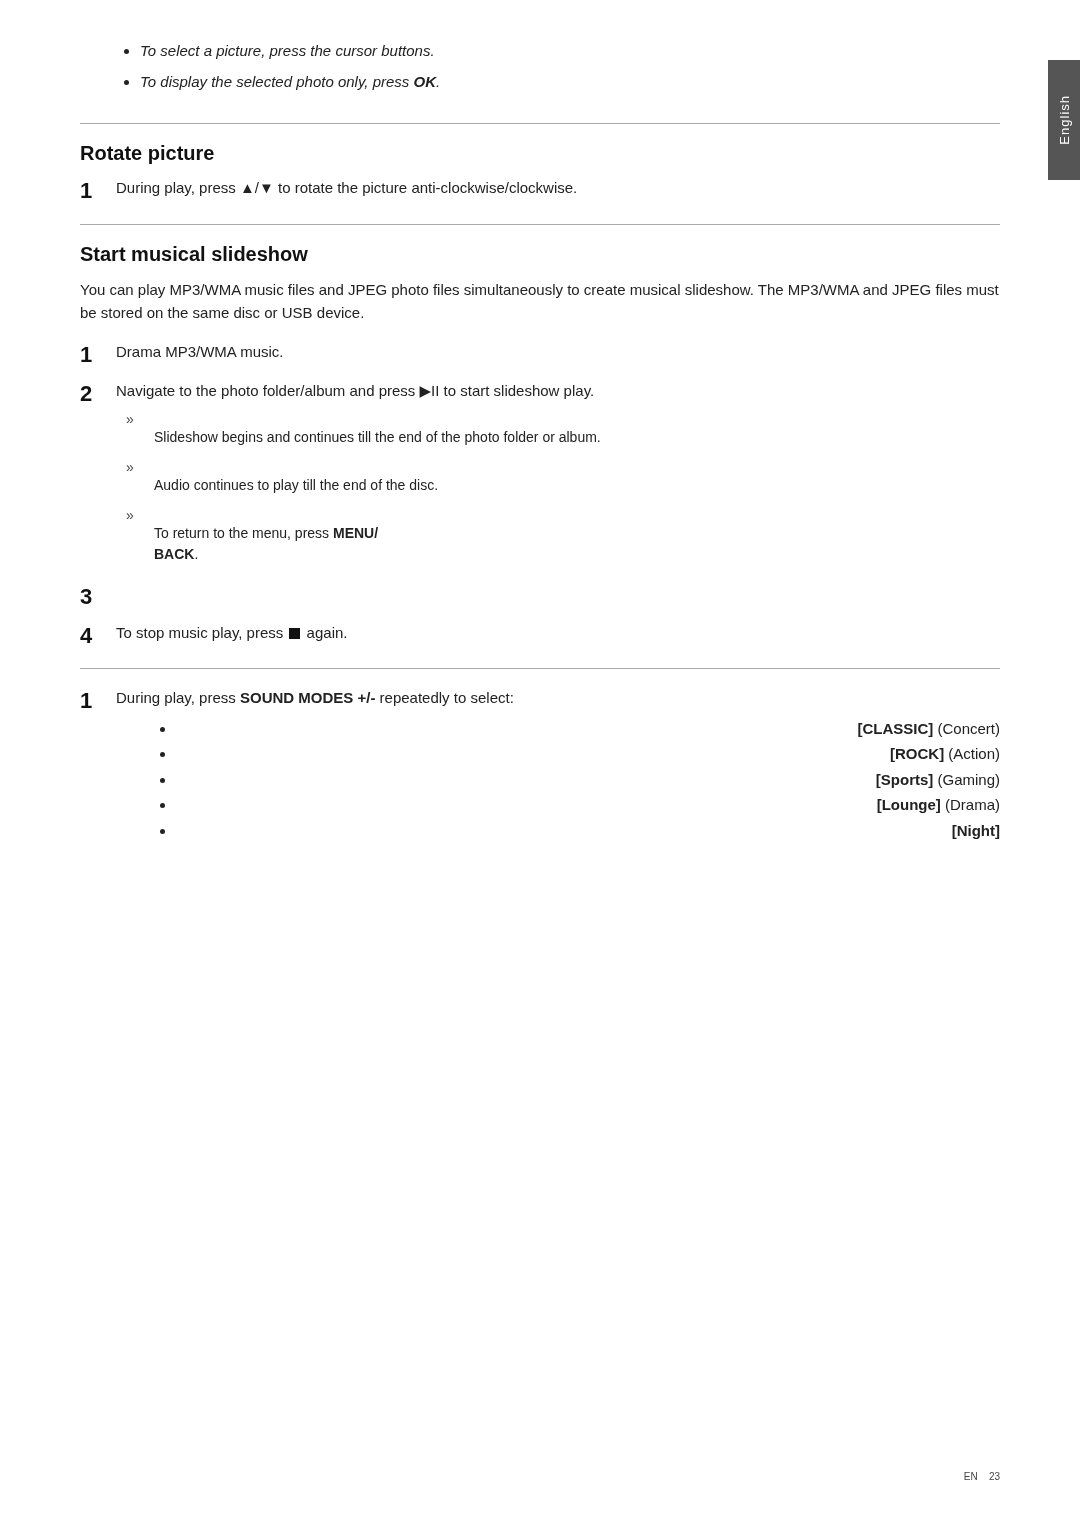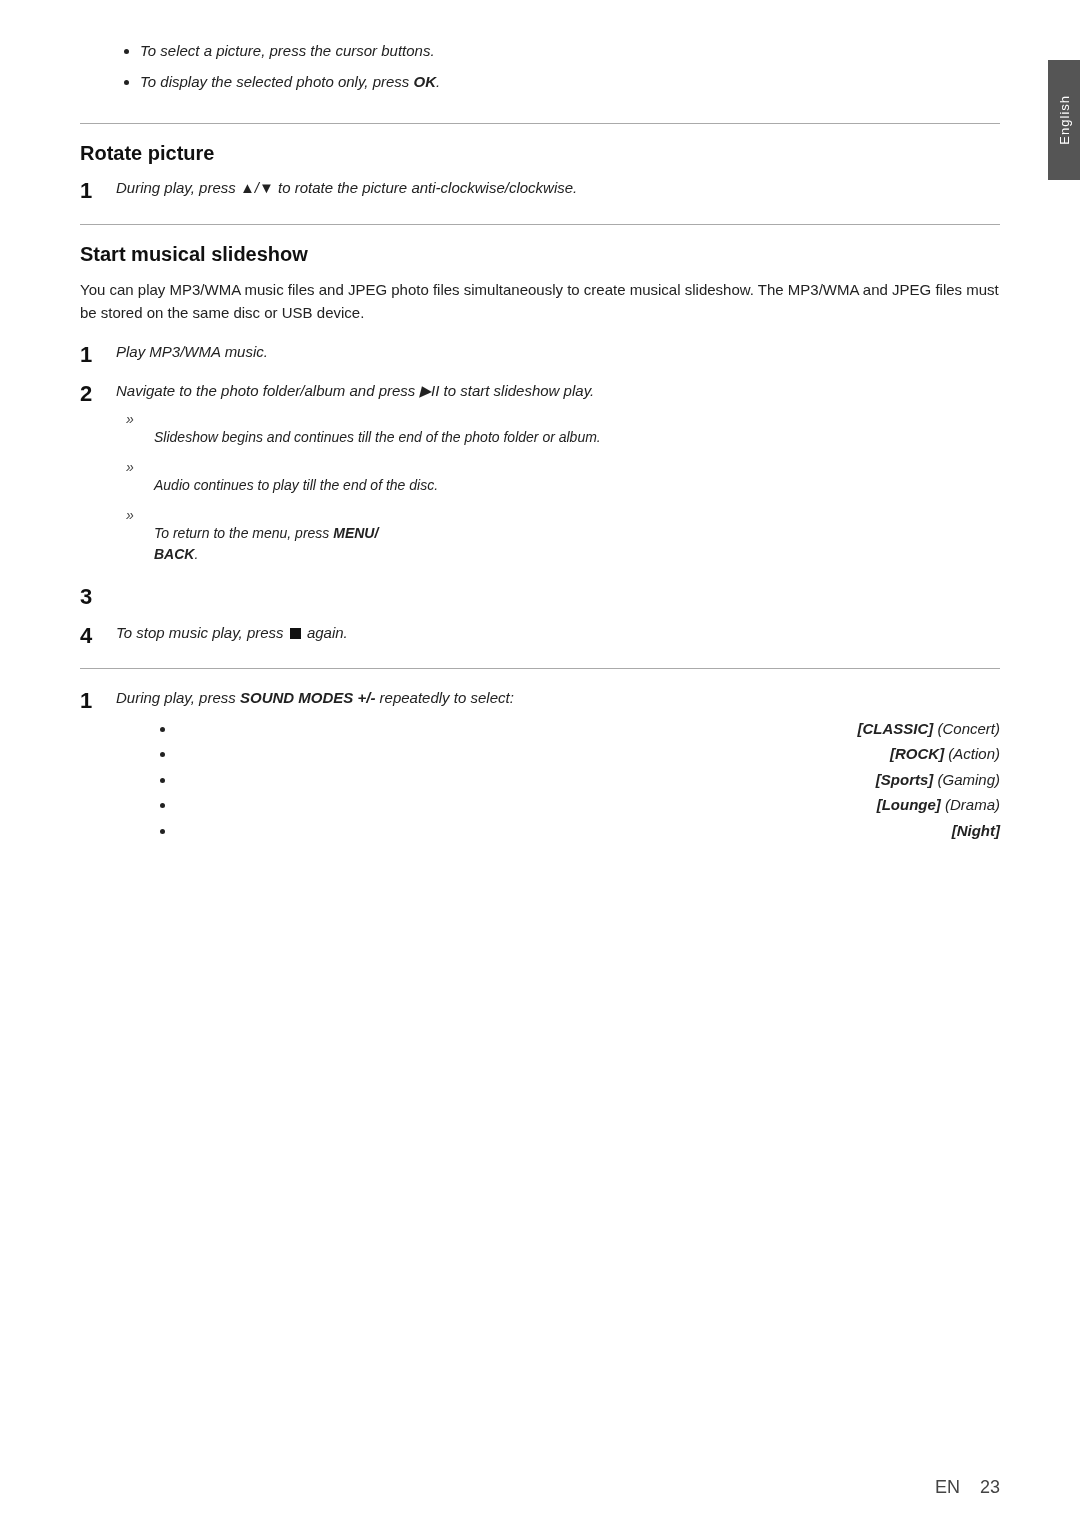--- a/index.html
+++ b/index.html
@@ -73,21 +73,20 @@
       font-size: 22px;
       font-weight: bold;
       color: #111;
       min-width: 36px;
       line-height: 1.3;
     }
     .step-content {
       font-size: 15px;
       line-height: 1.5;
       flex: 1;
-      font-style: italic;
     }
     
     .sub-bullets {
       margin-top: 6px;
       margin-left: 10px;
     }
     .sub-bullet {
       display: flex;
       flex-direction: row;
       margin-bottom: 8px;
@@ -118,23 +117,23 @@
     }
     .bullet-list li {
       font-size: 15px;
       line-height: 1.7;
       list-style: disc;
       margin-left: 20px;
     }
     
     .page-footer {
       position: absolute;
-      bottom: 30px;
+      bottom: 46px;
       right: 80px;
-      font-size: 18px;
+      font-size: 10px;
       color: #444;
     }
     .stop-symbol {
       display: inline-block;
       width: 11px;
       height: 11px;
       background: #111;
       vertical-align: middle;
       margin-left: 2px;
       margin-right: 2px;
@@ -168,21 +167,21 @@
   </div>
 
   <hr class="section-divider">
   <div class="section-heading">Start musical slideshow</div>
   <p class="section-desc">
     You can play MP3/WMA music files and JPEG photo files simultaneously to create musical slideshow. The MP3/WMA and JPEG files must be stored on the same disc or USB device.
   </p>
 
   <div class="step">
     <div class="step-number">1</div>
-    <div class="step-content">Play MP3/WMA music.</div>
+    <div class="step-content">Drama MP3/WMA music.</div>
   </div>
 
   <div class="step">
     <div class="step-number">2</div>
     <div class="step-content">
       Navigate to the photo folder/album and press ▶II to start slideshow play.
       <div class="sub-bullets">
         <div class="sub-bullet">
           <span class="sub-bullet-mark">»</span>
           <span class="sub-bullet-text">Slideshow begins and continues till the end of the photo folder or album.</span>

